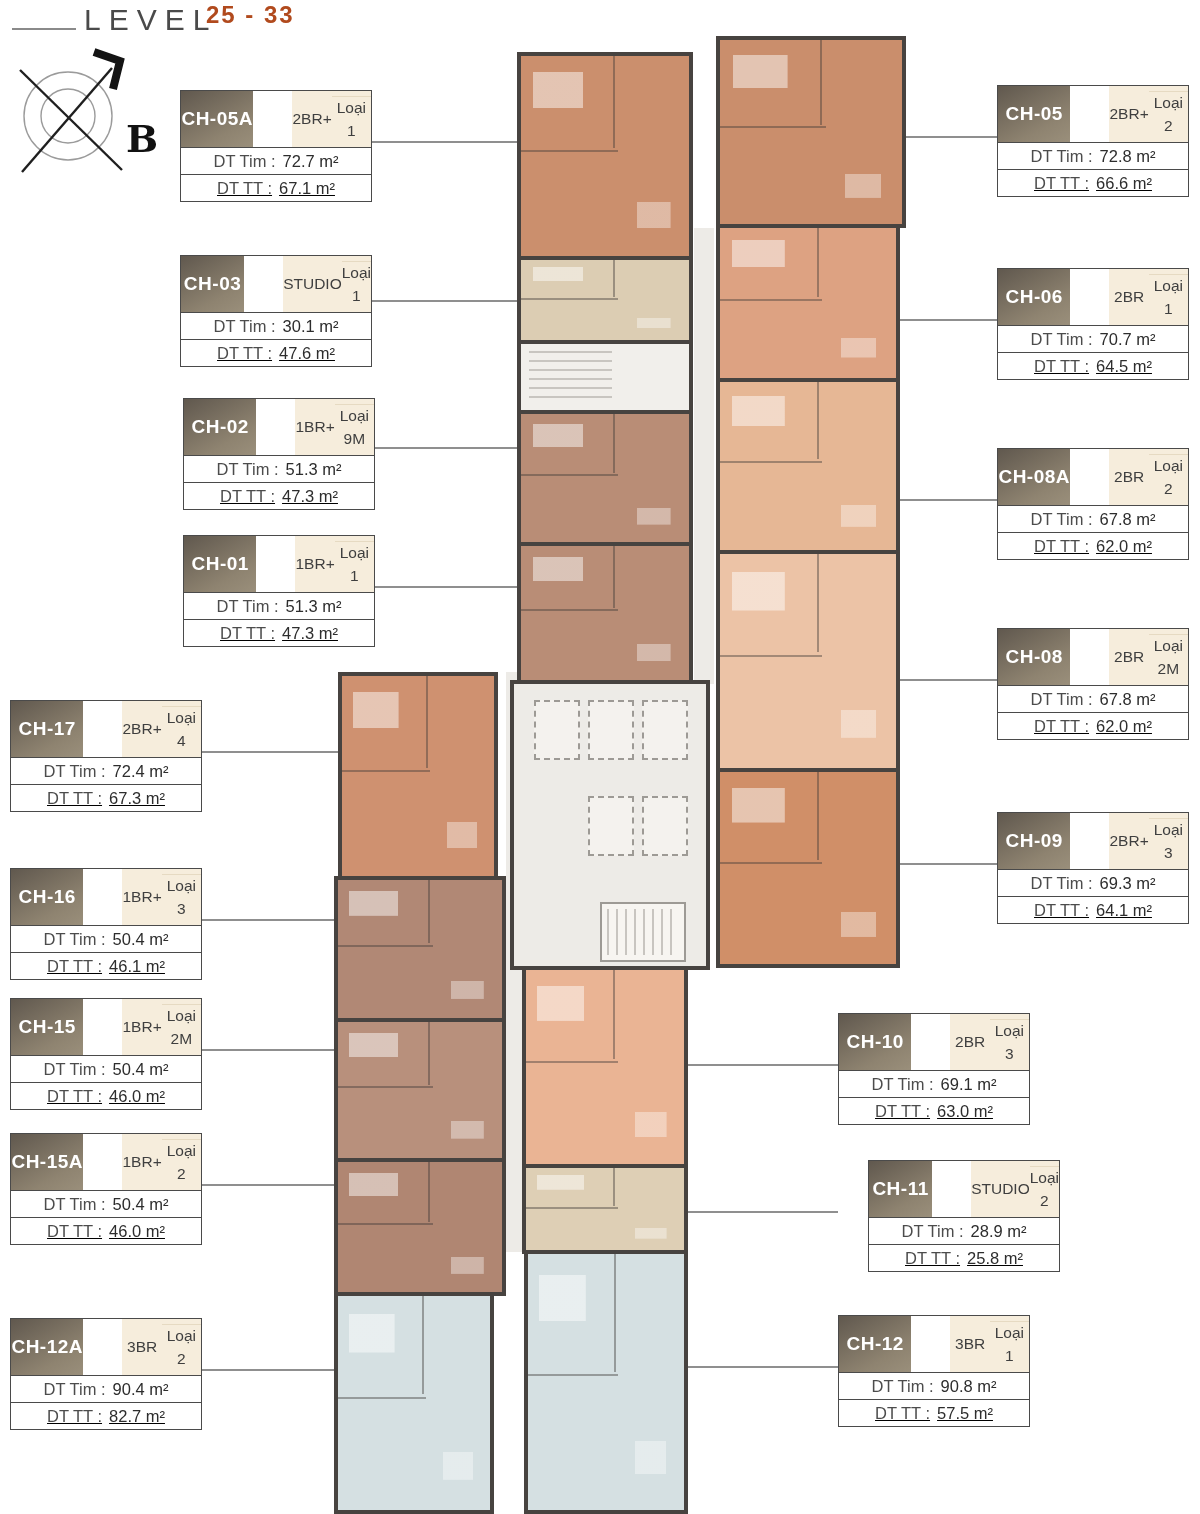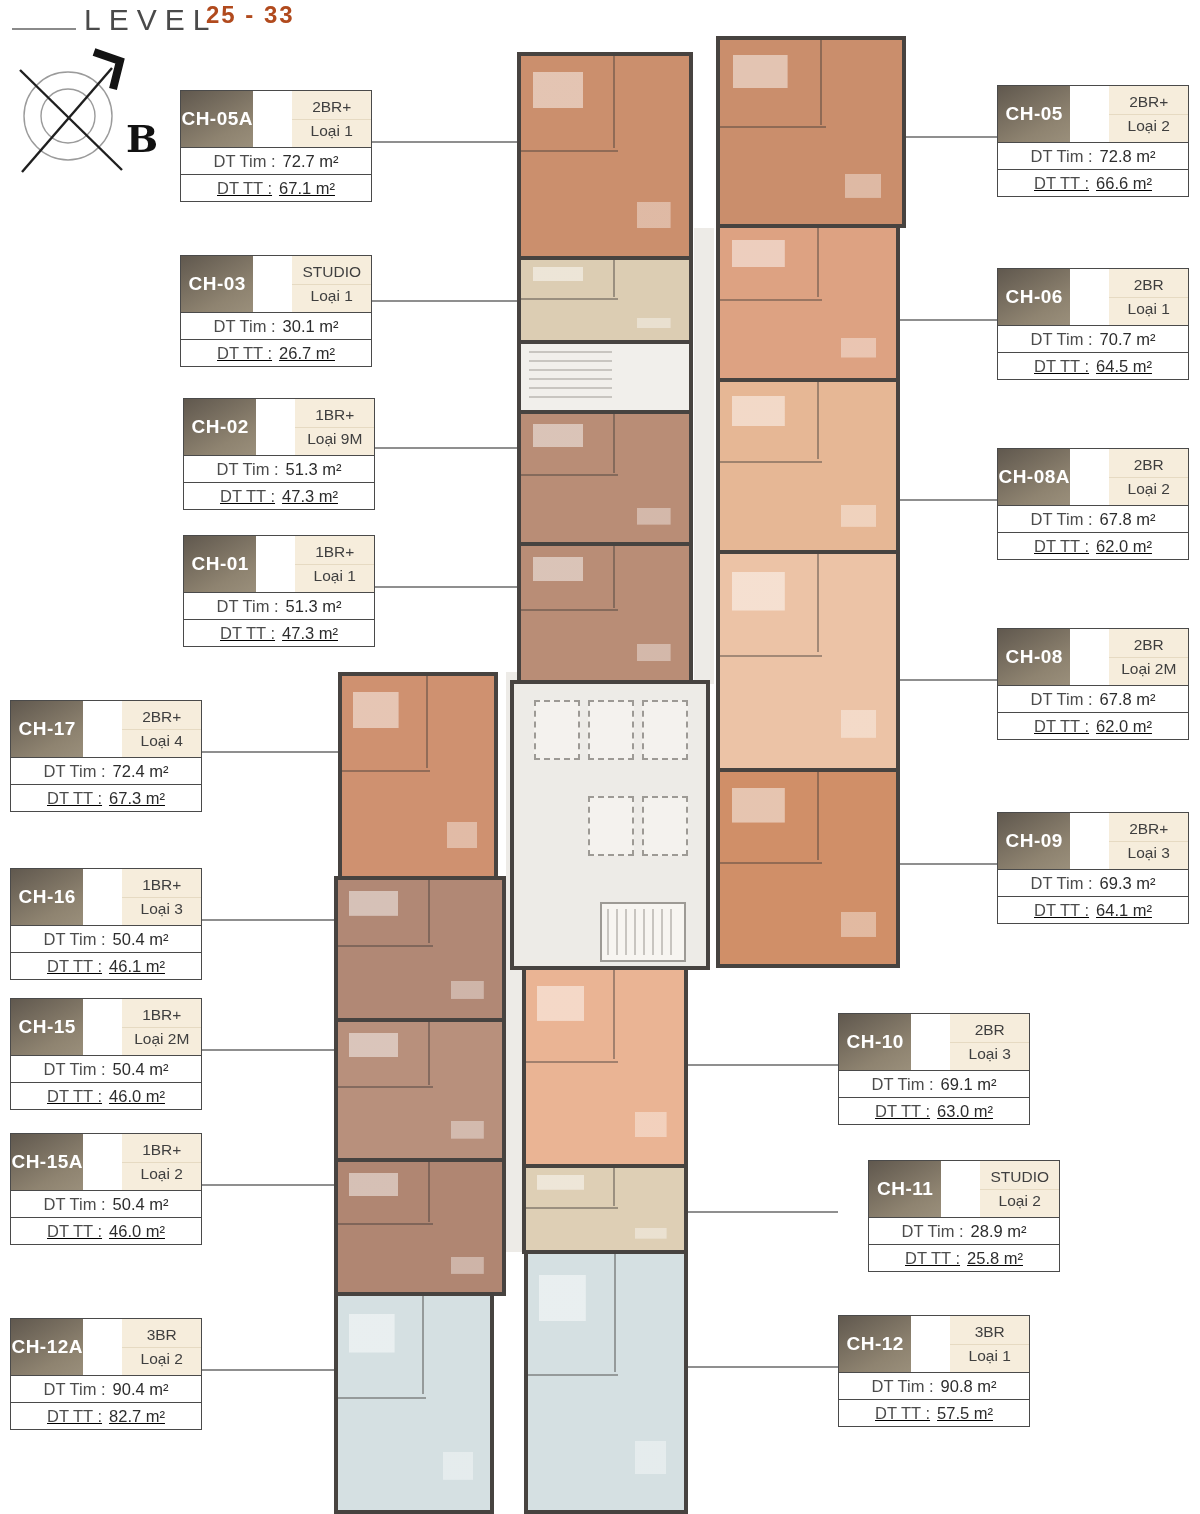--- a/index.html
+++ b/index.html
@@ -17,21 +17,21 @@
   .compass{position:absolute;left:10px;top:44px;}
 
   
   .callout{position:absolute;width:192px;background:#fff;border:1.5px solid #4a4a4a;
            box-sizing:border-box;z-index:6;}
   .co-head{display:flex;height:56px;border-bottom:1.5px solid #4a4a4a;gap:39px;}
   .co-id{width:48%;background:linear-gradient(150deg,#60584e,#8e8370 70%,#9a8f7b);
          color:#fff;font-size:19px;font-weight:700;letter-spacing:.5px;
          display:flex;align-items:center;justify-content:center;}
   .co-type{width:52%;background:#f6eddc;color:#3f3f3f;font-size:15.5px;
-           display:flex;flex-direction:column;align-items:center;justify-content:center;}
+           display:flex;flex-direction:row;align-items:center;justify-content:center;}
   .co-type-line{line-height:1.45;width:100%;text-align:center;}
   .co-type-line.second{border-top:1px solid #e6dac2;}
   .co-row{height:26px;display:flex;align-items:center;justify-content:center;gap:7px;
           background:#fff;font-size:16.5px;}
   .co-row + .co-row{border-top:1.5px solid #4a4a4a;text-decoration:underline;}
   .co-label{color:#4c4c4c;}
   .co-val{color:#2d2d2d;}
 
   .pos-ch05a{left:180px;top:90px}   .pos-ch03{left:180px;top:255px}
   .pos-ch02{left:183px;top:398px}   .pos-ch01{left:183px;top:535px}
@@ -194,21 +194,21 @@
         <div class="co-type-line">STUDIO</div>
         <div class="co-type-line second">Loại 1</div>
       </div>
     </div>
     <div class="co-row">
       <span class="co-label">DT Tim :</span>
       <span class="co-val">30.1 m²</span>
     </div>
     <div class="co-row">
       <span class="co-label">DT TT :</span>
-      <span class="co-val">26.7 m²</span>
+      <span class="co-val">47.6 m²</span>
     </div>
   </div>
 
   <div class="callout pos-ch02">
     <div class="co-head">
       <div class="co-id">CH-02</div>
       <div class="co-type">
         <div class="co-type-line">1BR+</div>
         <div class="co-type-line second">Loại 9M</div>
       </div>

